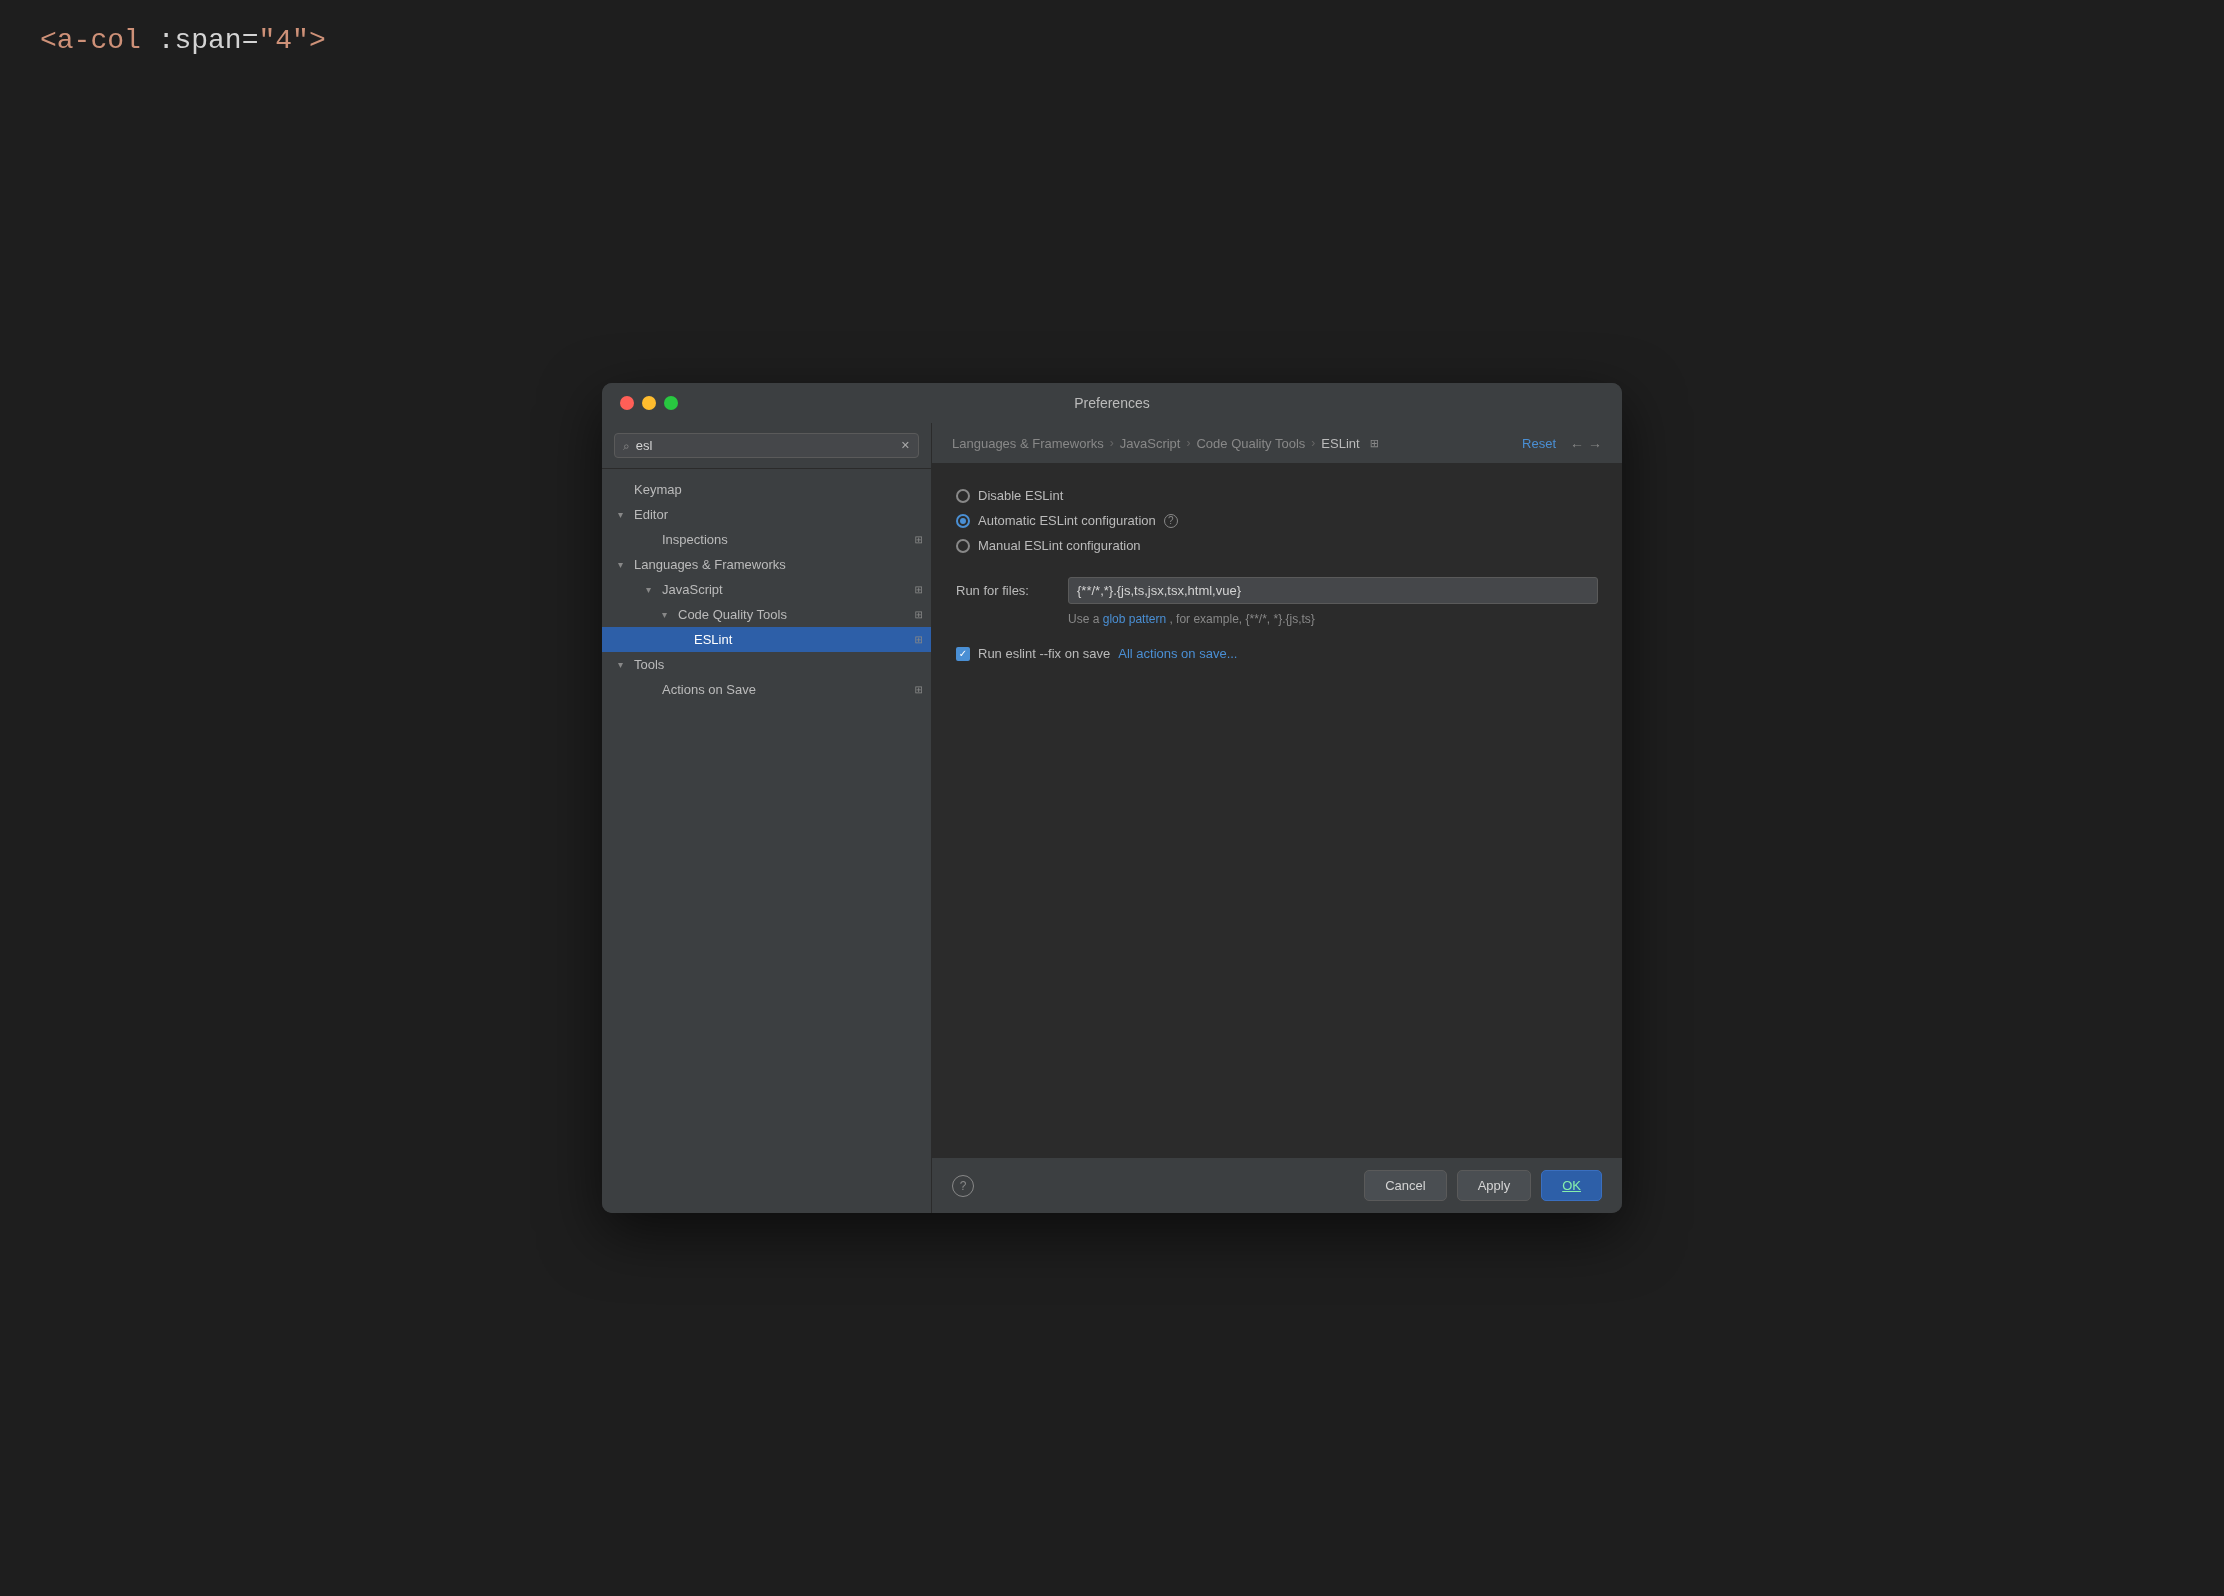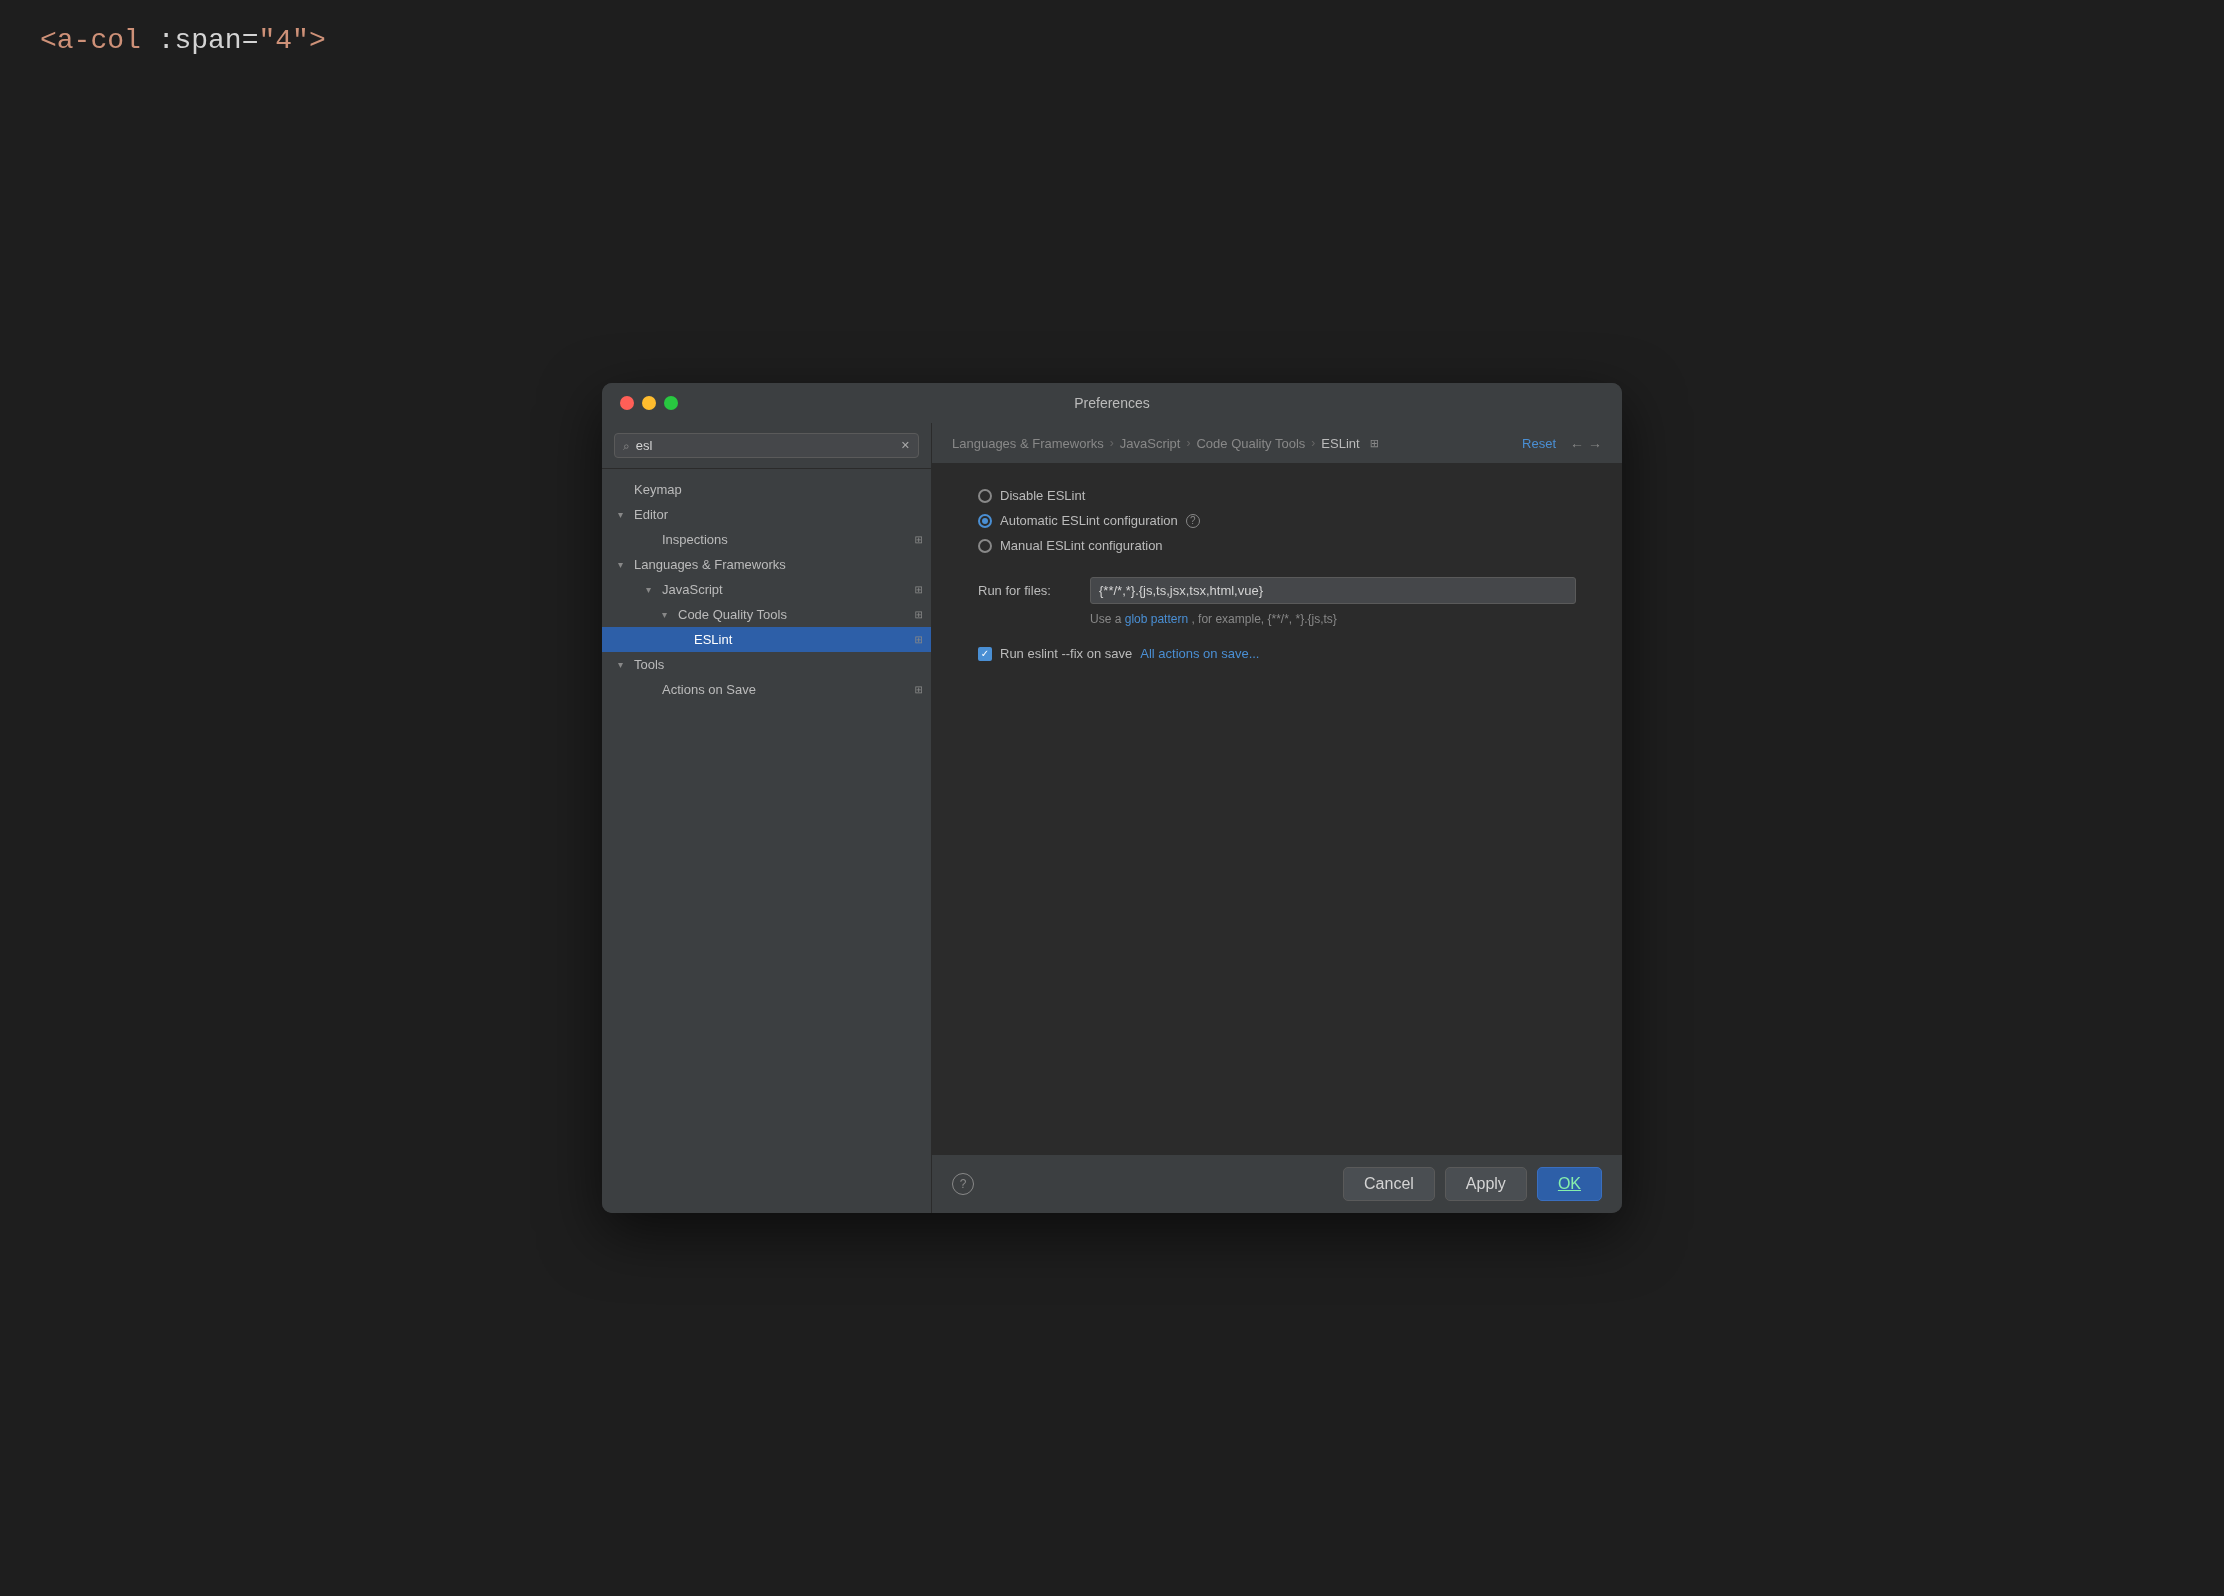--- a/index.html
+++ b/index.html
@@ -240,21 +240,21 @@
       background: none;
       border: none;
       color: #888;
       cursor: pointer;
       font-size: 14px;
     }
 
     
     .panel-content {
       flex: 1;
-      padding: 24px 46px;
+      padding: 24px 24px;
       overflow-y: auto;
     }
 
     
     .radio-group {
       display: flex;
       flex-direction: column;
       gap: 10px;
       margin-bottom: 24px;
     }
@@ -413,21 +413,21 @@
     }
 
     .footer-buttons {
       display: flex;
       gap: 10px;
     }
 
     .btn {
       padding: 7px 20px;
       border-radius: 5px;
-      font-size: 16px;
+      font-size: 13px;
       cursor: pointer;
       border: 1px solid #5a5a5a;
     }
 
     .btn-default {
       background: #4a4e52;
       color: #d4d4d4;
       border-color: #5a5a5a;
     }
 

